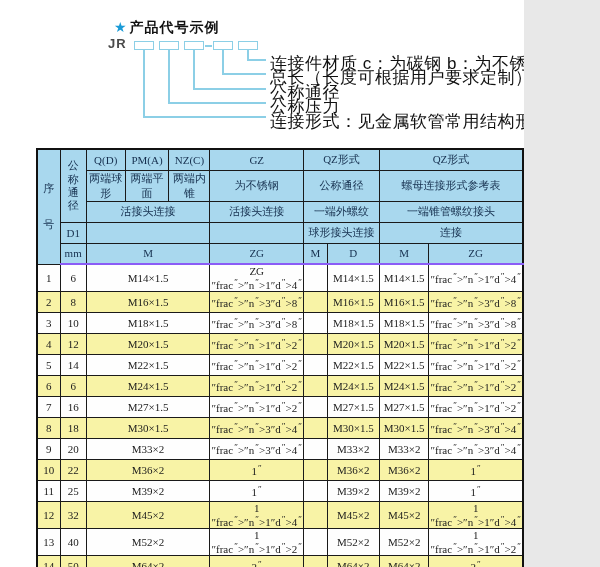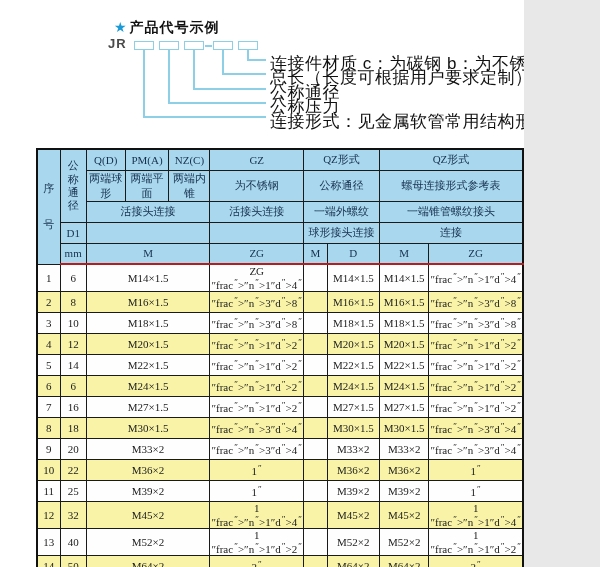--- a/index.html
+++ b/index.html
@@ -55,21 +55,21 @@
   #ref-table td,#ref-table th{
     border:1px solid #1a1a1a;
     text-align:center;vertical-align:middle;
     padding:0 1px;overflow:hidden;
     font-weight:normal;
   }
   #ref-table{border:2px solid #111;}
   #ref-table thead tr{height:21px;}
   #ref-table tbody tr{height:21px;}
   #ref-table thead th{background:#a9d8ee;color:#16304f;}
-  #ref-table thead tr:last-child th{border-bottom:2px solid #b91c1c;}
+  #ref-table thead tr:last-child th{border-bottom:2px solid #8b5cf6;}
   #ref-table tbody tr.alt td{background:#f8f3a6;}
   #ref-table tbody tr td{background:#fefefe;}
   #ref-table tbody tr.alt td{background:#f8f3a6;}
 
   .vstack{display:flex;flex-direction:column;align-items:center;justify-content:space-evenly;margin:0 auto;}
   .vstack span{display:block;line-height:1;}
   .inch{font-size:9px;vertical-align:4px;margin-left:1px;}
 </style>
 </head>
 <body>

